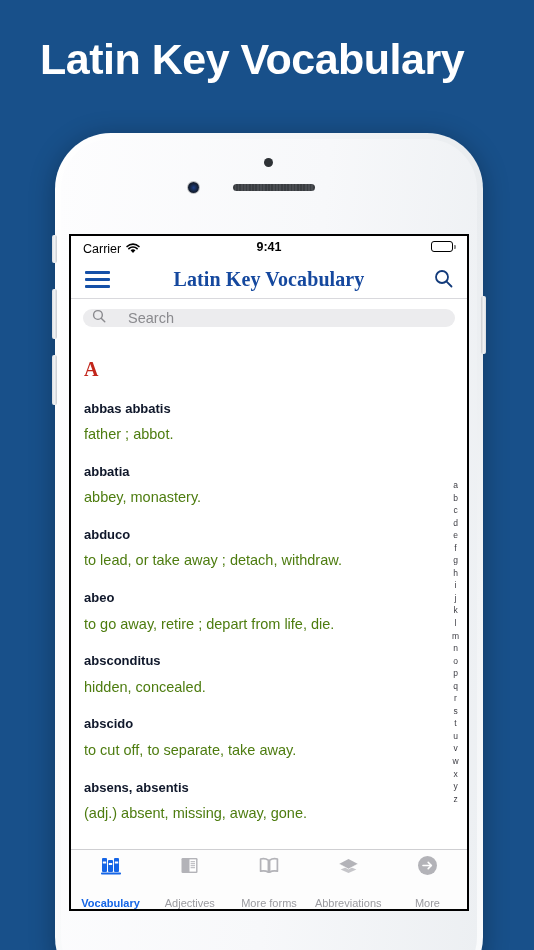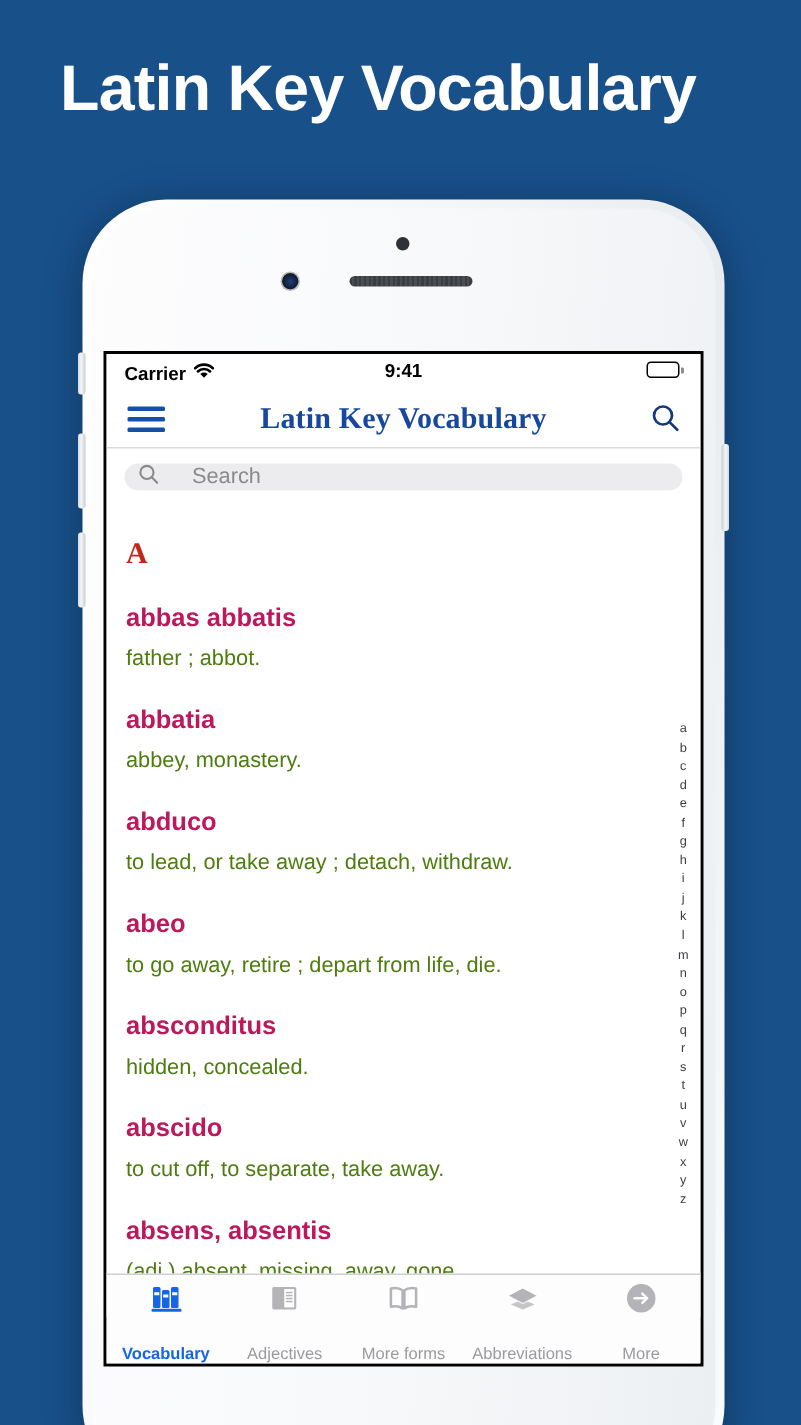--- a/index.html
+++ b/index.html
@@ -107,21 +107,21 @@
   
   .statusbar {
     position: relative;
     height: 24px;
     background: #ffffff;
   }
   .status-left {
     position: absolute; left: 12px; top: 4px;
     display: flex; align-items: center; gap: 5px;
   }
-  .carrier-text { font-size: 12.5px; color: #000; font-weight: bold; }
+  .carrier-text { font-size: 12.5px; color: #000; }
   .status-time {
     position: absolute; left: 0; right: 0; top: 4px;
     text-align: center; font-size: 12.5px; font-weight: bold; color: #000;
   }
   .status-right {
     position: absolute; right: 11px; top: 5px;
     display: flex; align-items: center;
   }
   .battery-body {
     width: 22px; height: 11px;
@@ -185,23 +185,23 @@
   }
   .section-letter {
     font-family: "Liberation Serif", serif;
     font-weight: bold;
     font-size: 20px;
     color: #c2261b;
     margin: 31px 0 0 13px;
   }
   .entry { margin: 0 0 0 13px; padding-right: 40px; }
   .entry-word {
-    color: #be185d;
+    color: #0f172a;
     font-weight: bold;
-    font-size: 17px;
+    font-size: 13px;
     margin-top: 20px;
     line-height: 1.25;
   }
   .entry-def {
     color: #4d7c0f;
     font-size: 14.5px;
     margin-top: 8px;
     line-height: 1.3;
   }
 

